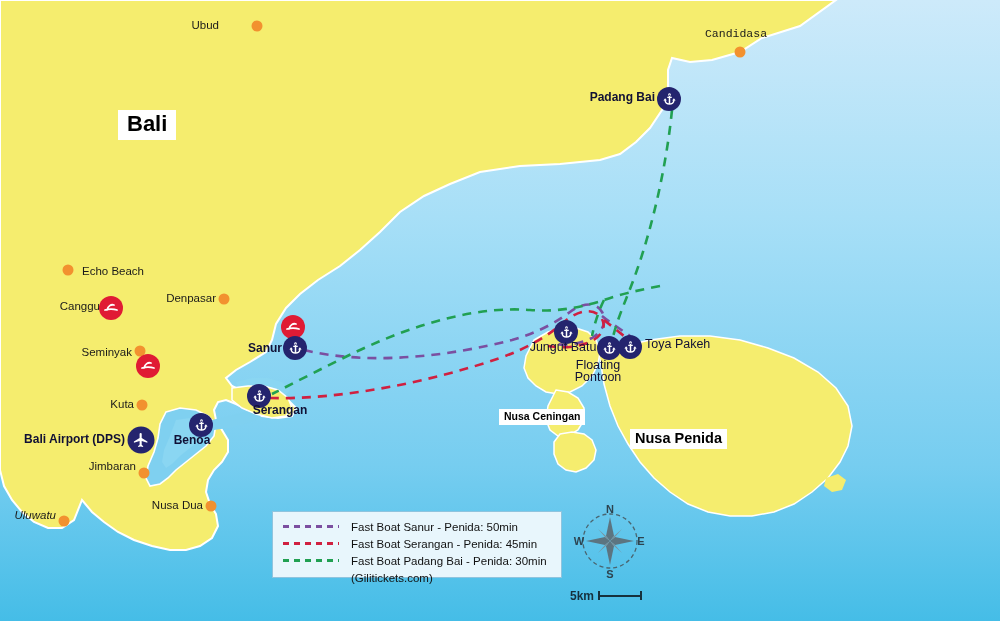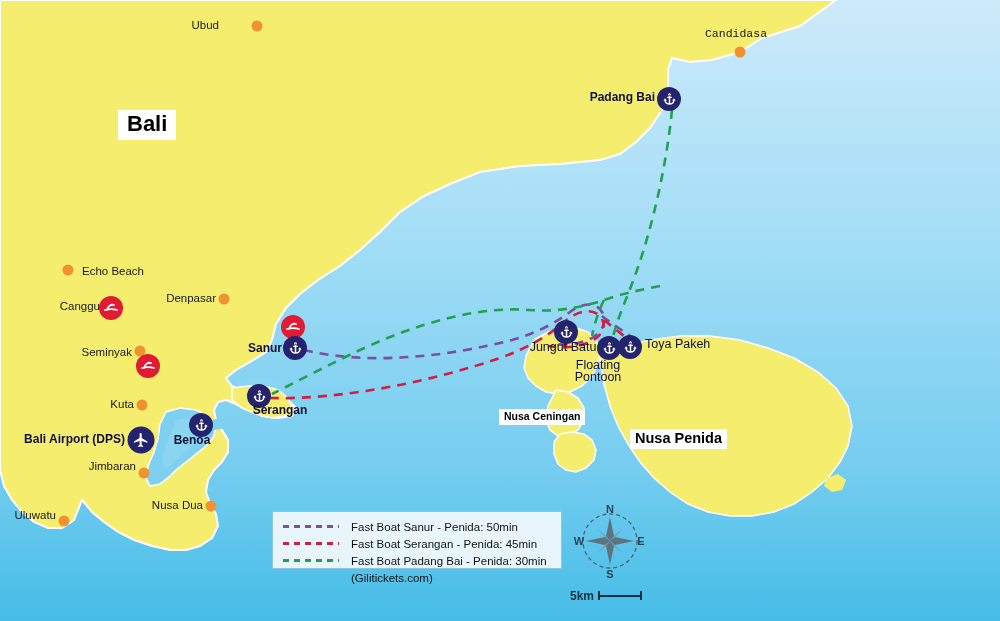--- a/index.html
+++ b/index.html
@@ -76,21 +76,21 @@
     justify-content: center;
   }
   .anchor-icon { background: #24246e; }
   .surf-icon  { background: #e01b34; }
   .plane-icon { background: #24246e; width: 27px; height: 27px; }
   .legend {
     position: absolute;
     left: 272px;
     top: 511px;
     width: 290px;
-    height: 58px;
+    height: 67px;
     background: #e8f6fc;
     border: 1px solid #8fc4de;
     box-sizing: border-box;
   }
   .legend-rows {
     position: absolute;
     left: 0; top: 0;
     width: 100%; height: 100%;
     padding: 8px 0 0 0;
     box-sizing: border-box;
@@ -287,21 +287,21 @@
 
   <div class="lbl town-label" style="left:219px; top:20px; transform:translateX(-100%);">Ubud</div>
   <div class="lbl town-label" style="left:736px; top:28px; transform:translateX(-50%);font-family:Liberation Mono, monospace;">Candidasa</div>
   <div class="lbl town-label" style="left:82px; top:266px;">Echo Beach</div>
   <div class="lbl town-label" style="left:216px; top:293px; transform:translateX(-100%);">Denpasar</div>
   <div class="lbl town-label" style="left:100px; top:301px; transform:translateX(-100%);">Canggu</div>
   <div class="lbl town-label" style="left:132px; top:347px; transform:translateX(-100%);">Seminyak</div>
   <div class="lbl town-label" style="left:134px; top:399px; transform:translateX(-100%);">Kuta</div>
   <div class="lbl town-label" style="left:136px; top:461px; transform:translateX(-100%);">Jimbaran</div>
   <div class="lbl town-label" style="left:203px; top:500px; transform:translateX(-100%);">Nusa Dua</div>
-  <div class="lbl town-label" style="left:56px; top:510px; transform:translateX(-100%);">Uluwatu</div>
+  <div class="lbl town-label" style="left:56px; top:510px; transform:translateX(-100%);font-style:italic;">Uluwatu</div>
 
   <div class="marker circ-icon surf-icon" style="left:111px; top:308px;">
     <svg width="16" height="16" viewBox="0 0 16 16">
         <path d="M2 10 C5 9 11 9 14 10 M4 10 C5 6 8 4 11 5" stroke="#ffffff" stroke-width="1.8" fill="none" stroke-linecap="round"></path>
       </svg>
   </div>
   <div class="marker circ-icon surf-icon" style="left:148px; top:366px;">
     <svg width="16" height="16" viewBox="0 0 16 16">
         <path d="M2 10 C5 9 11 9 14 10 M4 10 C5 6 8 4 11 5" stroke="#ffffff" stroke-width="1.8" fill="none" stroke-linecap="round"></path>
       </svg>

